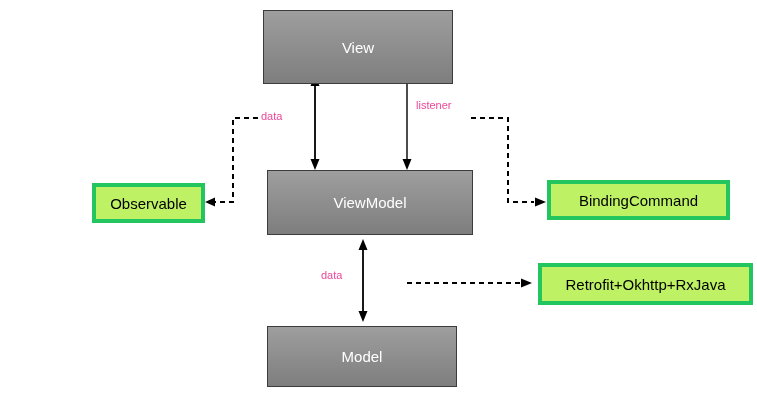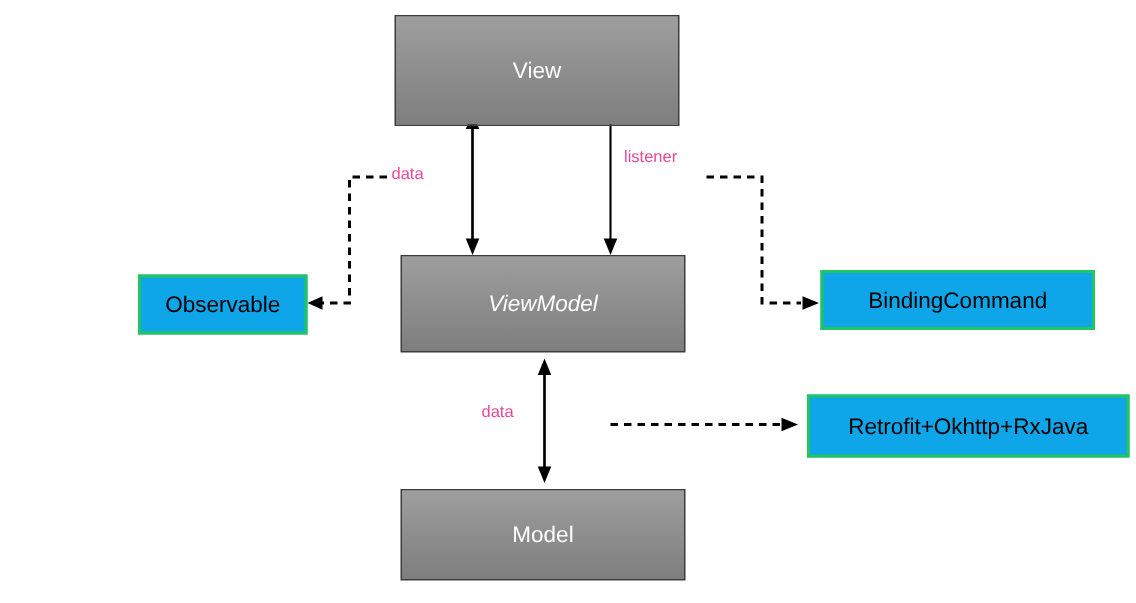--- a/index.html
+++ b/index.html
@@ -31,26 +31,26 @@
     font-size: 15px;
     text-align: center;
     white-space: nowrap;
   }
   .gray-node {
     background: linear-gradient(180deg, #9e9e9e 0%, #7e7e7e 100%);
     border: 1px solid #3c3c3c;
     color: #ffffff;
   }
   .white-node {
-    background: #0ea5e9;
-    border: 2px solid #22c55e;
+    background: #bef264;
+    border: 4px solid #22c55e;
     color: #000000;
   }
   .node-view      { left: 263px; top: 10px;  width: 190px; height: 74px; }
-  .node-viewmodel { left: 267px; top: 170px; width: 190px; height: 65px; font-style: italic; }
+  .node-viewmodel { left: 267px; top: 170px; width: 206px; height: 65px; }
   .node-model     { left: 267px; top: 326px; width: 190px; height: 61px; }
   .node-observable     { left: 92px;  top: 183px; width: 113px; height: 40px; }
   .node-bindingcommand { left: 547px; top: 180px; width: 183px; height: 40px; }
   .node-retrofit       { left: 538px; top: 263px; width: 215px; height: 42px; }
   .edge-label {
     position: absolute;
     color: #ec4899;
     font-size: 11px;
     white-space: nowrap;
   }

